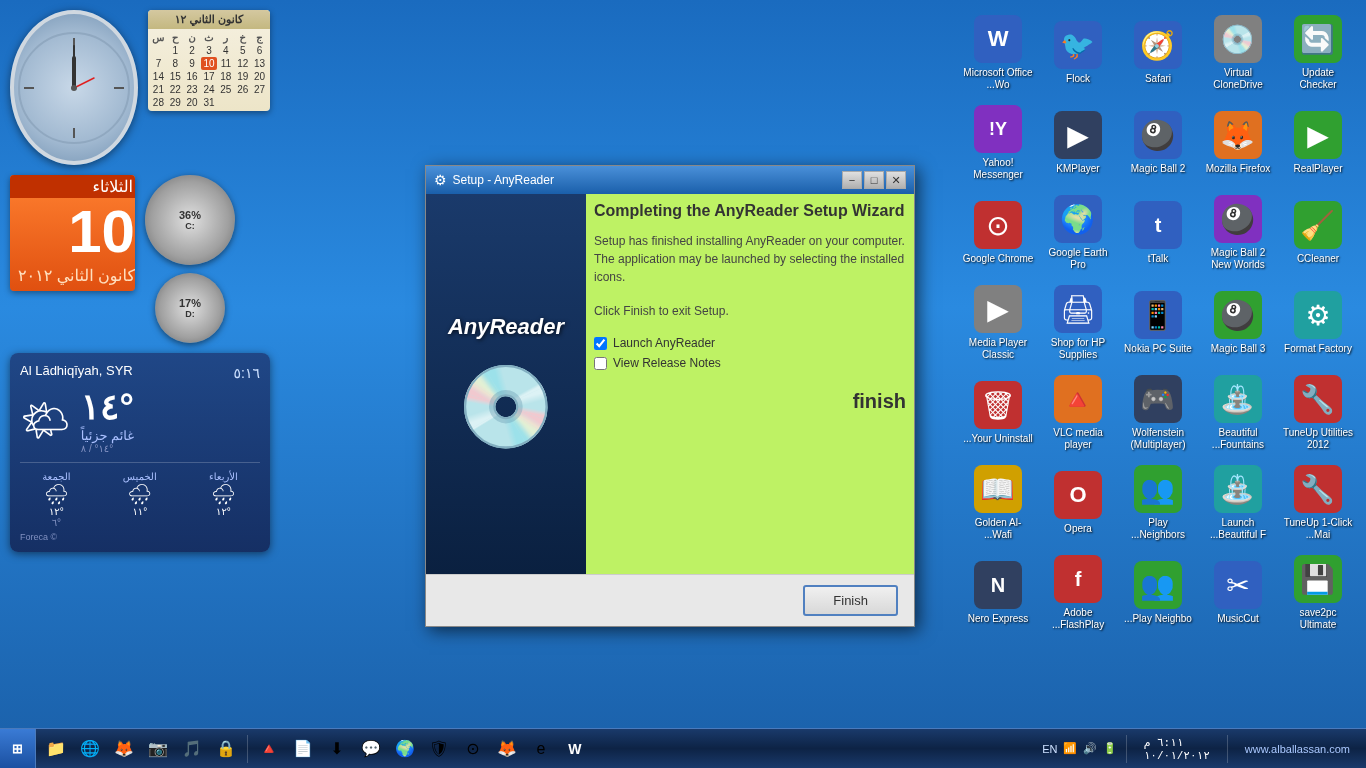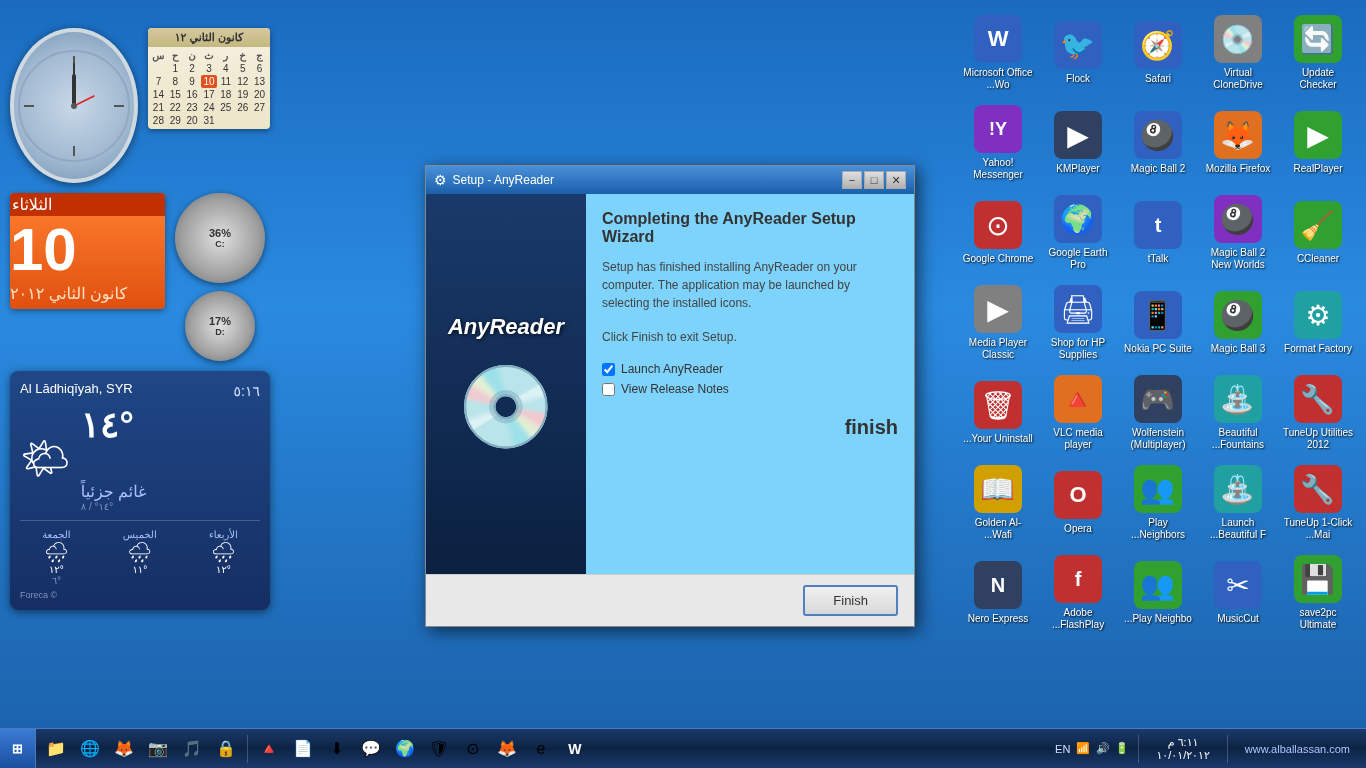--- a/index.html
+++ b/index.html
@@ -69,24 +69,24 @@
     .taskbar-right {
       display: flex;
       align-items: center;
       gap: 6px;
       padding: 0 8px;
       font-size: 11px;
       color: #cce0ff;
     }
 
     .taskbar-clock {
-      text-align: center;
       font-size: 11px;
       color: white;
       padding: 0 8px;
+      font-family: Liberation Mono, monospace;
     }
 
     
     .desktop-icons {
       position: absolute;
       top: 0;
       right: 0;
       width: 480px;
       height: calc(100% - 40px);
       display: grid;
@@ -127,21 +127,21 @@
       text-align: center;
       text-shadow: 1px 1px 2px #000;
       word-break: break-word;
       line-height: 1.2;
       max-width: 72px;
     }
 
     
     .widgets-left {
       position: absolute;
-      top: 18px;
+      top: 0;
       left: 0;
       width: 280px;
       padding: 10px;
       display: flex;
       flex-direction: column;
       gap: 10px;
     }
 
     
     .clock-widget {
@@ -189,24 +189,24 @@
     .calendar-cell.today {
       background: #e05020;
       color: white;
       border-radius: 2px;
     }
 
     
     .date-widget {
       background: linear-gradient(180deg, #ff8030 0%, #e05010 100%);
       border-radius: 4px;
-      width: 155px;
+      width: 125px;
       box-shadow: 0 2px 6px rgba(0,0,0,0.4);
       overflow: hidden;
-      text-align: left;
+      text-align: right;
     }
     .date-day-name {
       background: #c03000;
       color: white;
       font-size: 16px;
       padding: 2px;
     }
     .date-day-num {
       color: white;
       font-size: 60px;
@@ -248,21 +248,21 @@
     }
     .weather-main {
       display: flex;
       align-items: center;
       gap: 10px;
       margin-bottom: 8px;
     }
     .weather-icon-big { font-size: 40px; }
     .weather-temp-big { font-size: 36px; font-weight: bold; }
     .weather-city { font-size: 13px; margin-bottom: 4px; }
-    .weather-desc { font-size: 16px; color: #aac0ff; margin-top: 36px; }
+    .weather-desc { font-size: 13px; color: #aac0ff; }
     .weather-forecast {
       display: flex;
       gap: 8px;
       justify-content: space-around;
       margin-top: 8px;
       border-top: 1px solid rgba(255,255,255,0.2);
       padding-top: 8px;
     }
     .forecast-day { text-align: center; font-size: 10px; }
     .forecast-day .day-name { color: #aac0ff; }
@@ -333,22 +333,22 @@
       margin-bottom: 20px;
       text-shadow: 1px 1px 4px rgba(0,0,0,0.8);
     }
     .anyreader-icon {
       font-size: 80px;
       text-align: center;
     }
 
     .dialog-right {
       flex: 1;
-      background: #7dd3fc;
-      padding: 16px;
+      background: #bef264;
+      padding: 8px;
     }
     .dialog-heading {
       font-size: 16px;
       font-weight: bold;
       color: #333;
       margin-bottom: 12px;
     }
     .dialog-text {
       font-size: 12px;
       color: #444;

